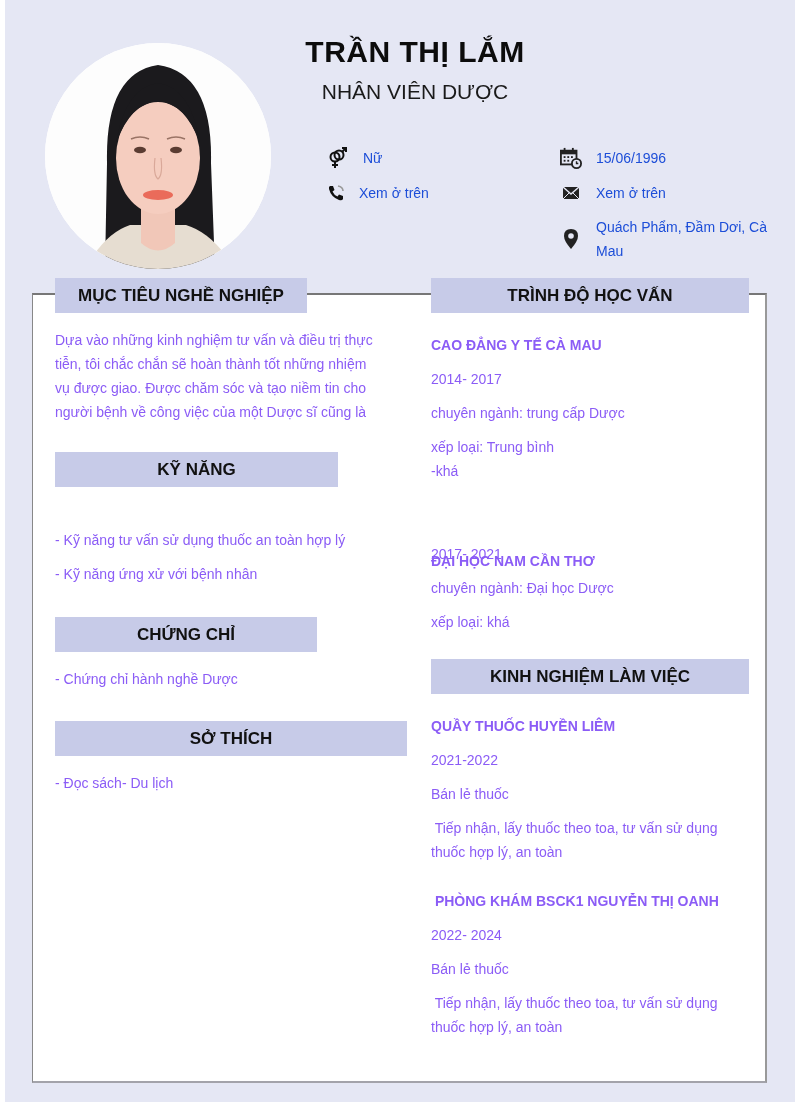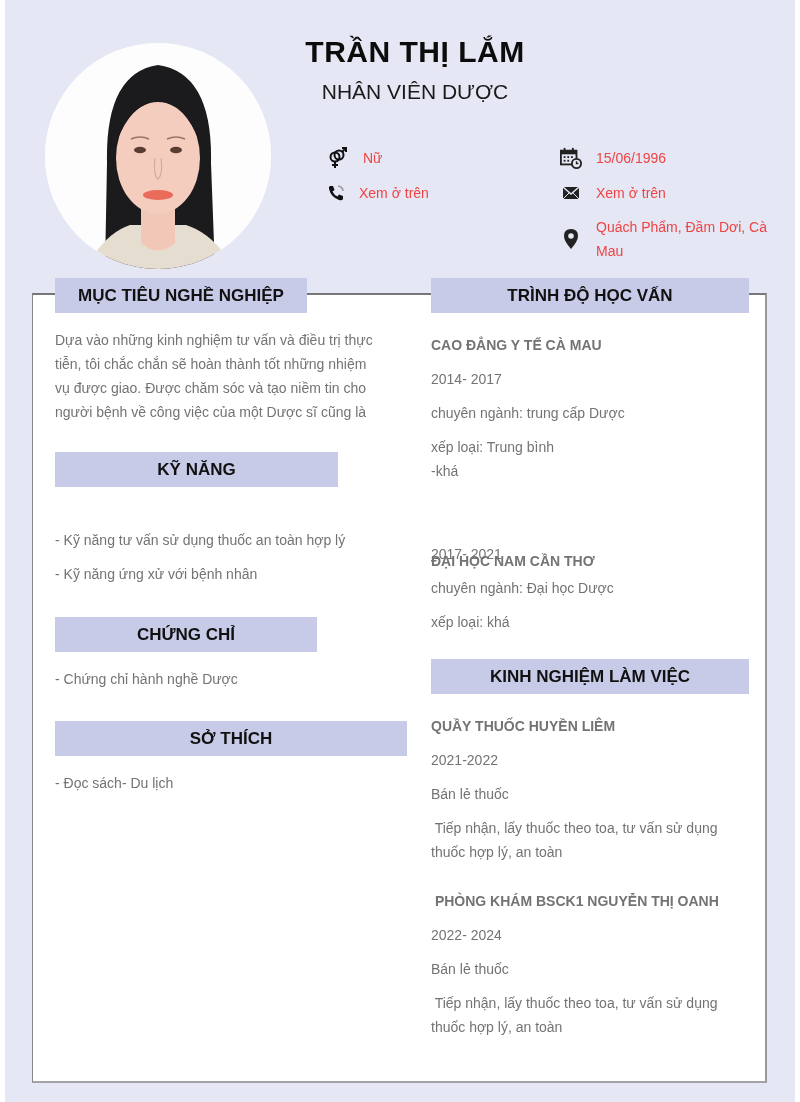--- a/index.html
+++ b/index.html
@@ -3,26 +3,26 @@
 <meta charset="utf-8">
 <style>
   * { box-sizing: border-box; margin: 0; padding: 0; }
   html, body { width: 800px; height: 1102px; background: #ffffff; }
   body { font-family: "Liberation Sans", "DejaVu Sans", sans-serif; color: #111; position: relative; overflow: hidden; }
   .page { position: absolute; left: 5px; top: 0; width: 790px; height: 1102px; background: #e5e7f4; }
   .avatar { position: absolute; left: 45px; top: 43px; width: 226px; height: 226px; border-radius: 50%; background: #ffffff; overflow: hidden; }
   .avatar svg { width: 100%; height: 100%; display: block; }
   .name { position: absolute; left: 300px; top: 35px; width: 230px; text-align: center; font-size: 30px; font-weight: bold; letter-spacing: 0.5px; color: #0c0c0c; }
   .title { position: absolute; left: 300px; top: 80px; width: 230px; text-align: center; font-size: 21px; color: #1a1a1a; }
-  .info { position: absolute; display: flex; align-items: flex-start; font-size: 14px; color: #ef4444; line-height: 24px; }
+  .info { position: absolute; display: flex; align-items: flex-start; font-size: 14px; color: #1d4ed8; line-height: 24px; }
   .info .ico { width: 22px; height: 24px; display: flex; align-items: center; justify-content: center; margin-right: 14px; flex-shrink: 0; }
   .info .ico svg { display: block; }
   .box { position: absolute; left: 32px; top: 293px; width: 735px; height: 790px; background: #fff; border-top: 2px solid #777; border-left: 1px solid #888; border-right: 2px solid #999; border-bottom: 2px solid #a3a3aa; }
   .sec-head { position: absolute; height: 35px; background: #c7cbe8; display: flex; align-items: center; justify-content: center; font-weight: bold; font-size: 17px; color: #111; }
-  .txt { position: absolute; font-size: 14px; color: #737373; line-height: 24px; }
+  .txt { position: absolute; font-size: 14px; color: #8b5cf6; line-height: 24px; }
   .bold { font-weight: bold; }
   .justify { text-align: justify; }
 </style>
 </head>
 <body>
 
 <div class="page"></div>
 
 <div class="avatar">
   <svg viewBox="0 0 226 226">

